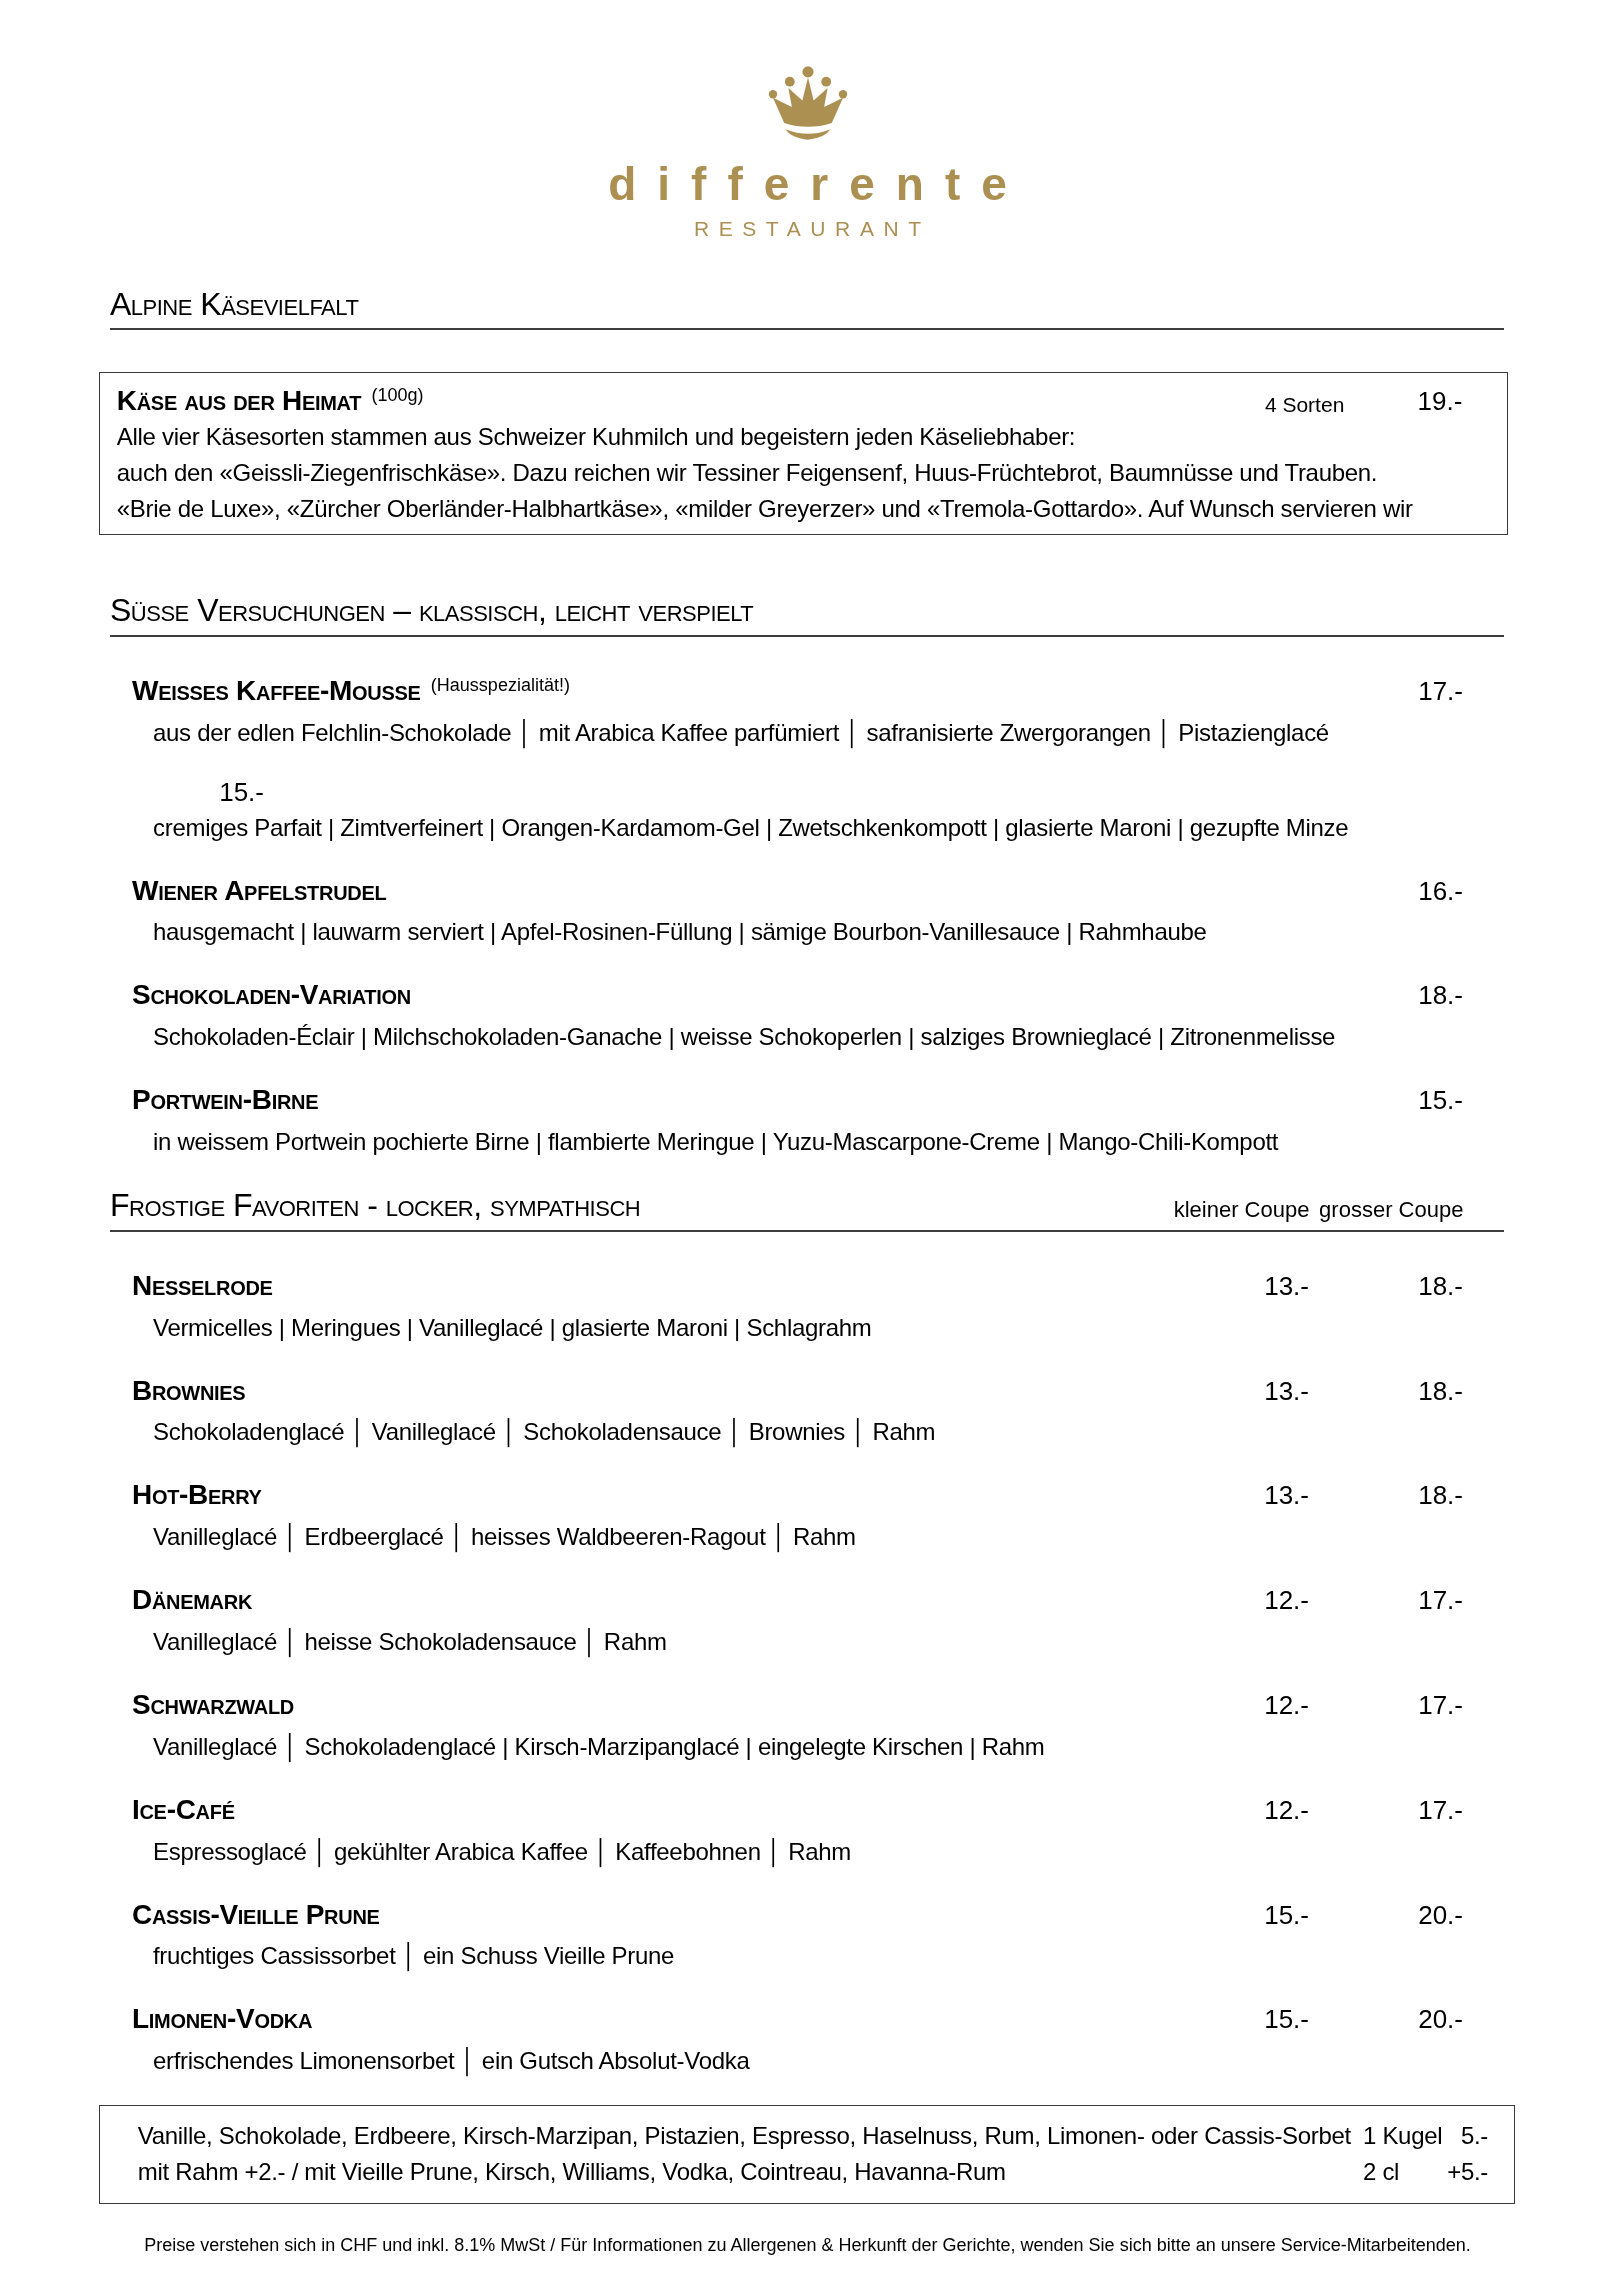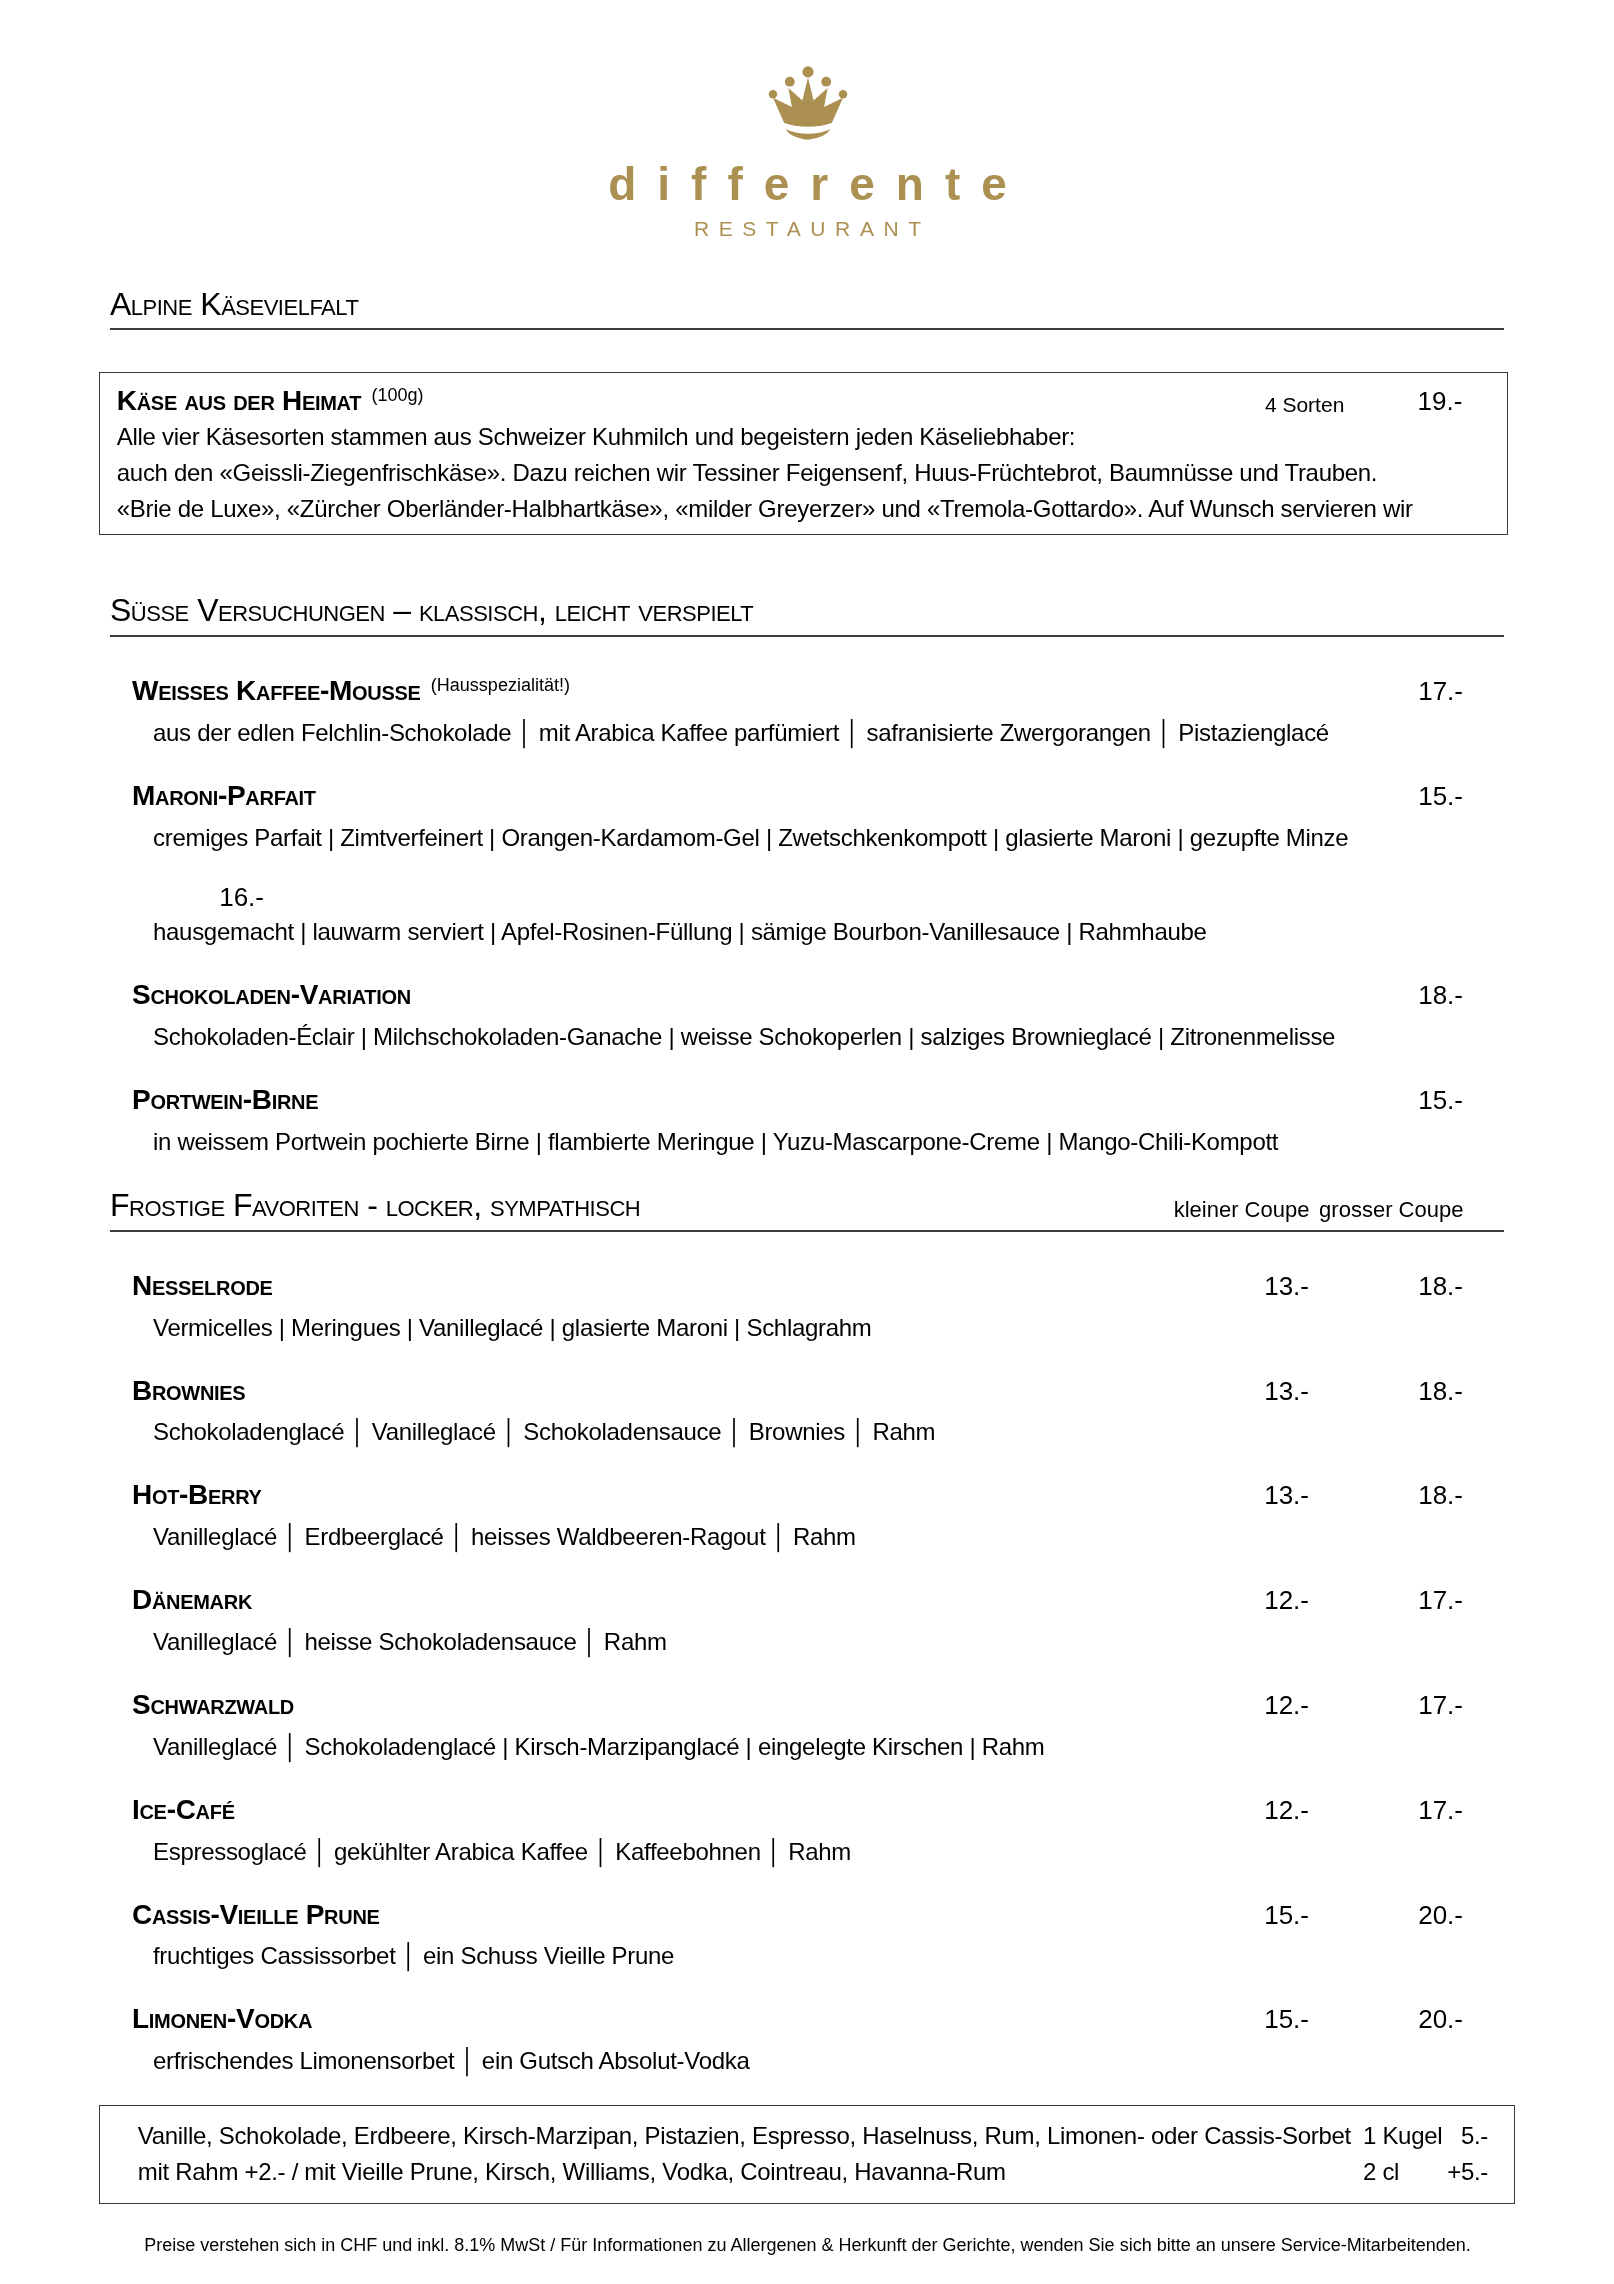--- a/index.html
+++ b/index.html
@@ -133,30 +133,30 @@
             <span class="item-name">Weisses Kaffee-Mousse</span>
             <span class="item-annotation">(Hausspezialität!)</span>
           </div>
           <span class="price">17.-</span>
         </div>
         <div class="item-desc">aus der edlen Felchlin-Schokolade │ mit Arabica Kaffee parfümiert │ safranisierte Zwergorangen │ Pistazienglacé</div>
       </div>
 
       <div class="item">
         <div class="item-head">
-          <div class="item-name-wrap">
-            <span class="item-name">Maroni-Parfait</span>
-          </div>
           <span class="price">15.-</span>
         </div>
         <div class="item-desc">cremiges Parfait | Zimtverfeinert | Orangen-Kardamom-Gel | Zwetschkenkompott | glasierte Maroni | gezupfte Minze</div>
       </div>
 
       <div class="item">
         <div class="item-head">
+          <div class="item-name-wrap">
+            <span class="item-name">Wiener Apfelstrudel</span>
+          </div>
           <span class="price">16.-</span>
         </div>
         <div class="item-desc">hausgemacht | lauwarm serviert | Apfel-Rosinen-Füllung | sämige Bourbon-Vanillesauce | Rahmhaube</div>
       </div>
 
       <div class="item">
         <div class="item-head">
           <div class="item-name-wrap">
             <span class="item-name">Schokoladen-Variation</span>
           </div>

